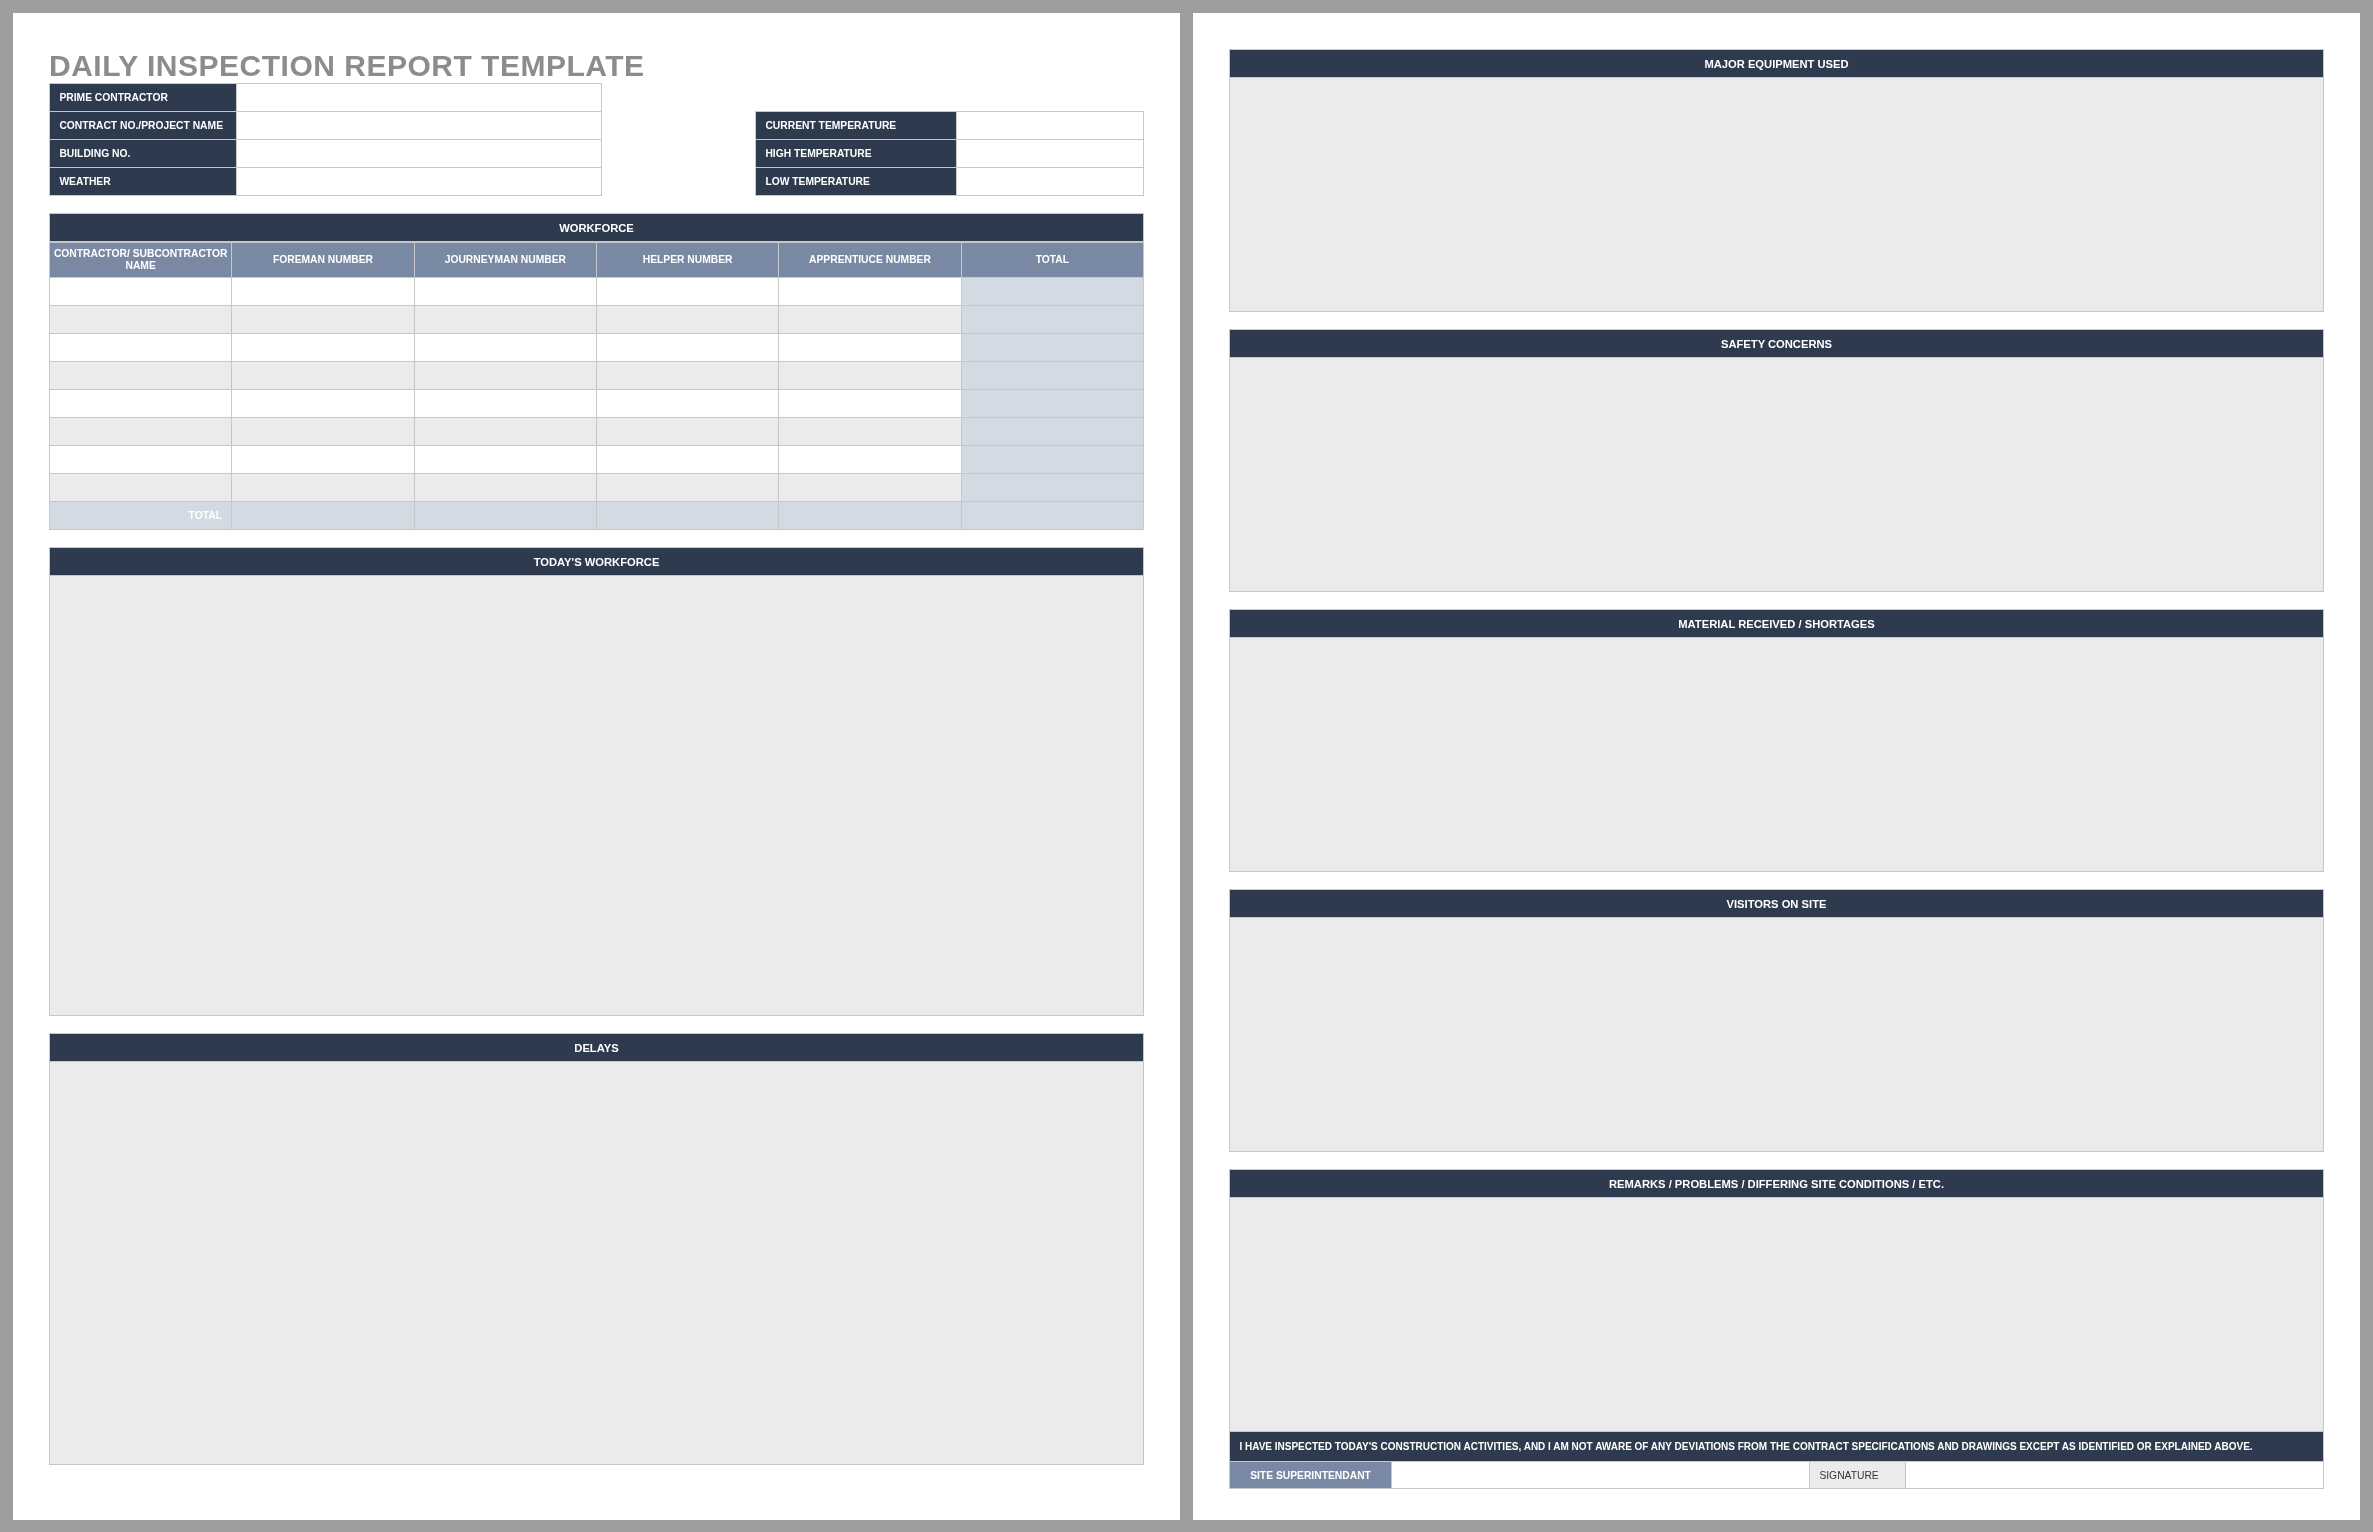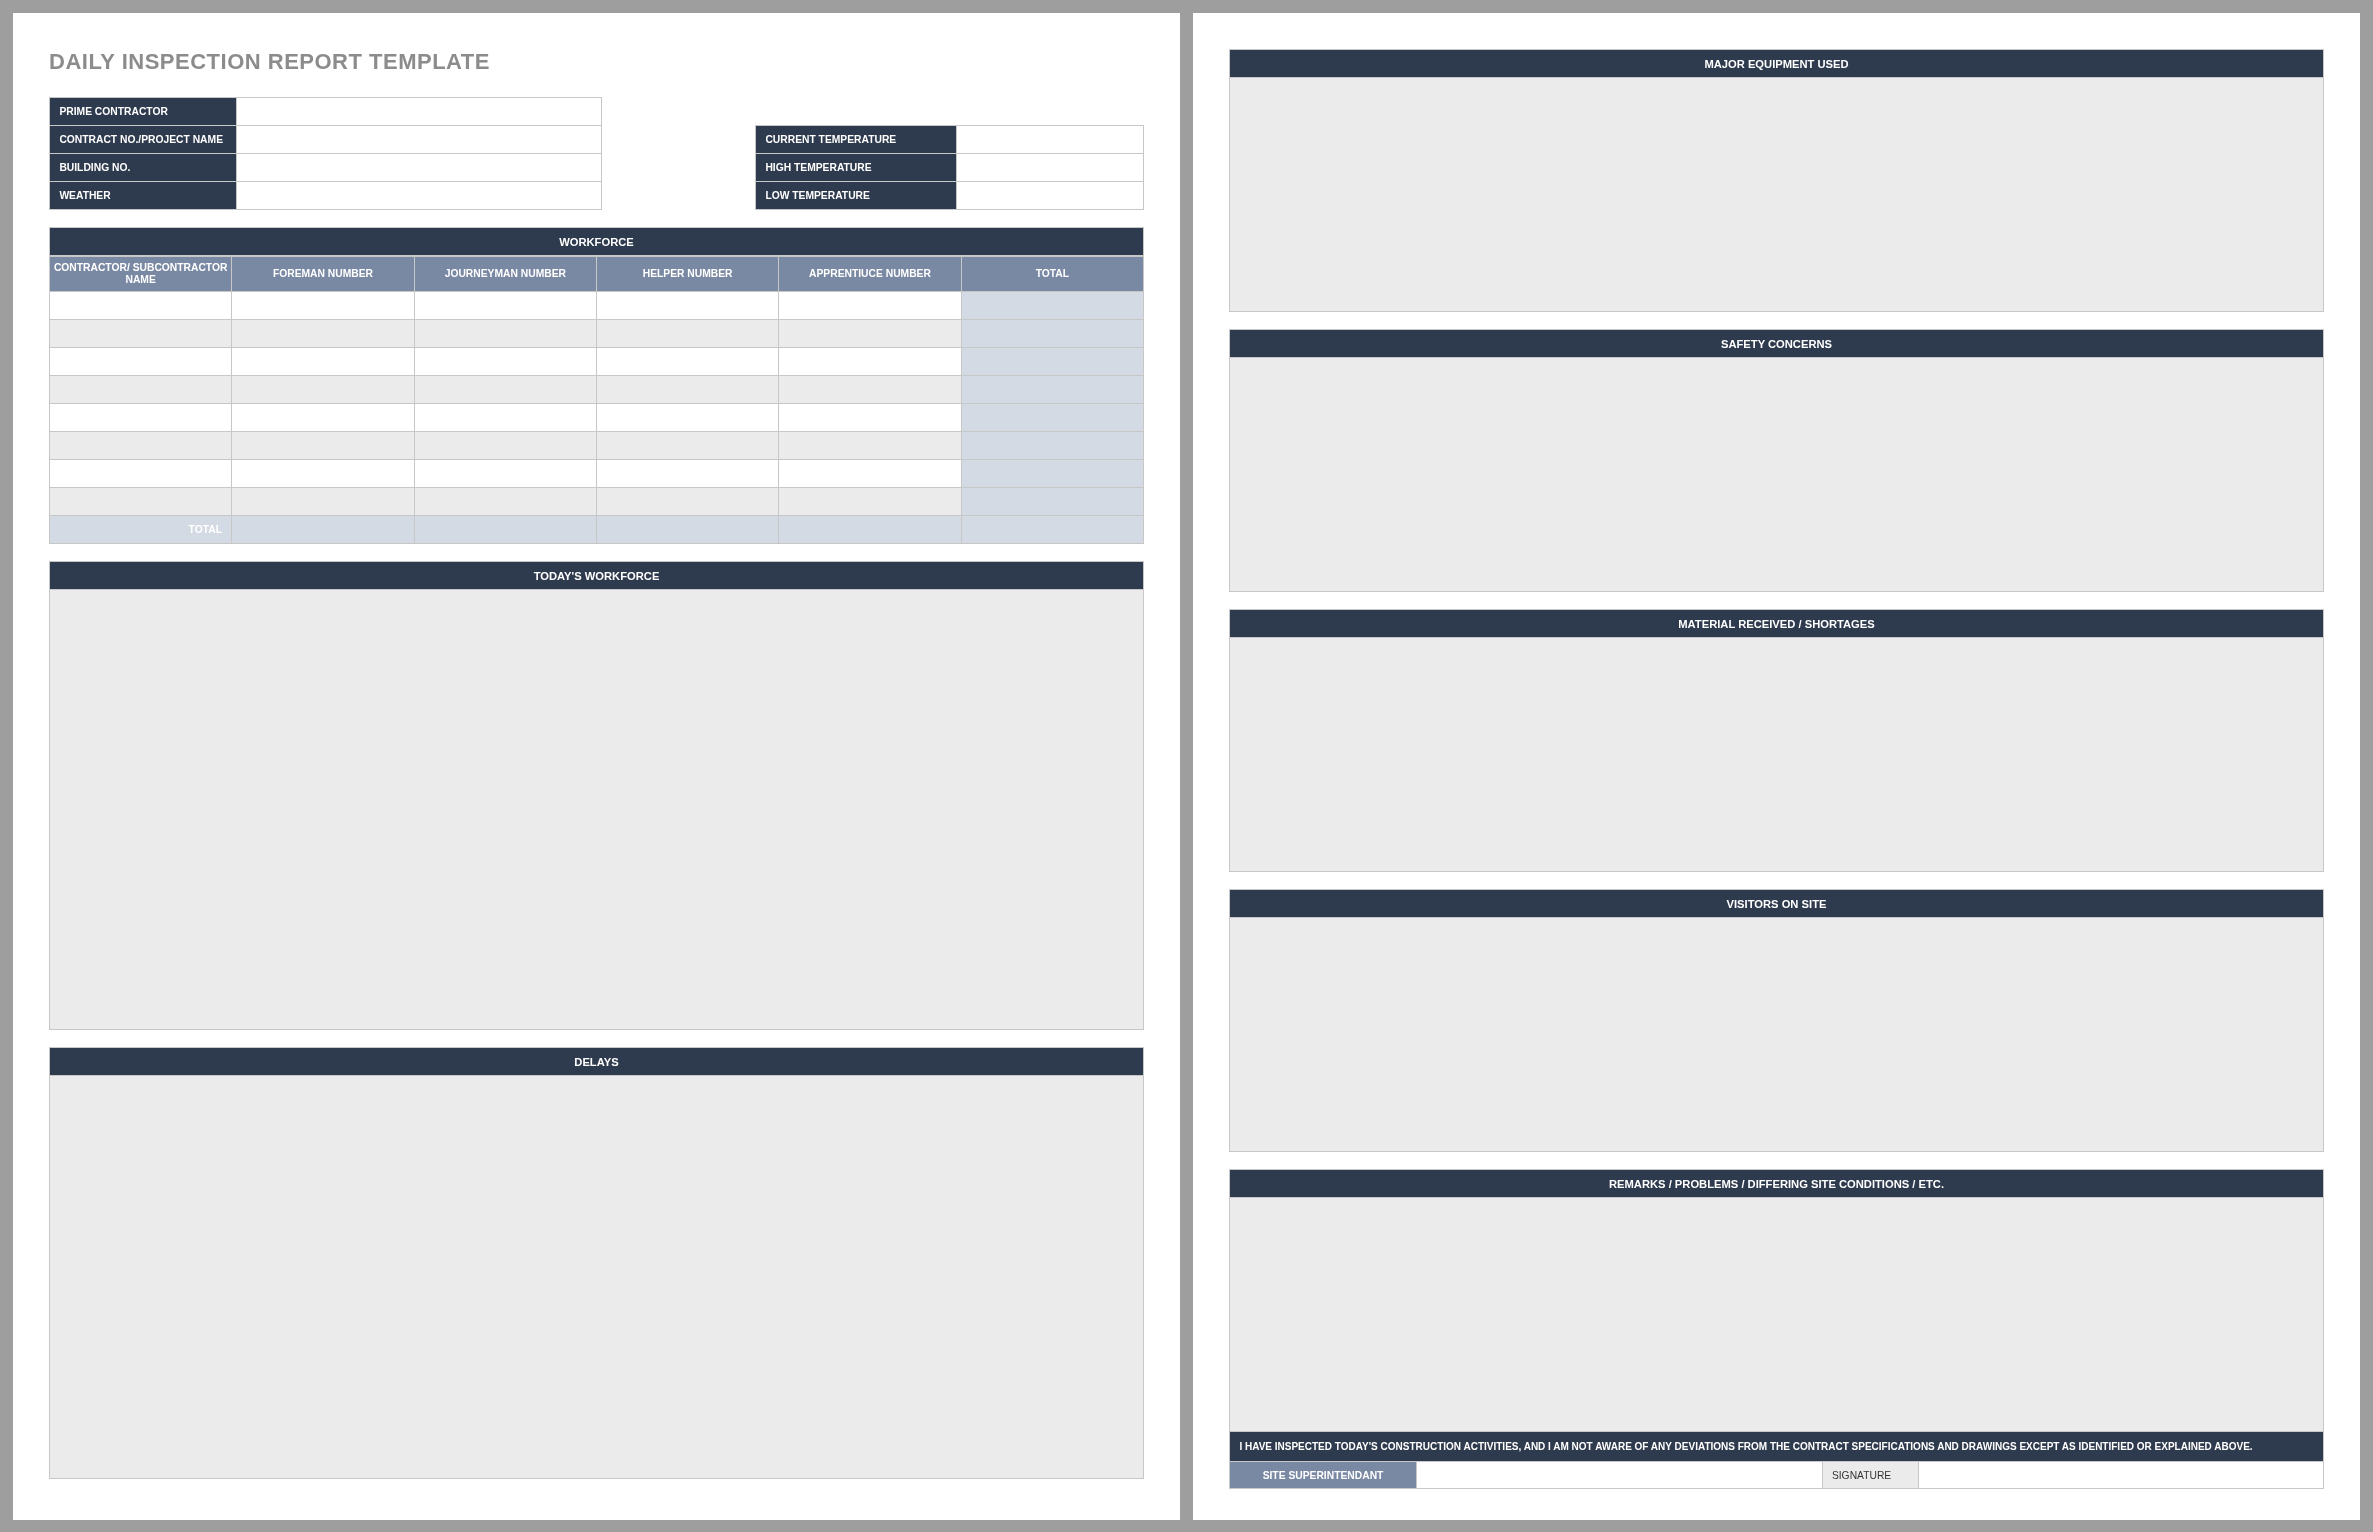--- a/index.html
+++ b/index.html
@@ -14,24 +14,24 @@
   .page {
     background: #fff;
     width: 1173px;
     height: 1507px;
     padding: 36px 36px;
     position: relative;
     overflow: hidden;
   }
   .title {
     color: #8c8c8c;
-    font-size: 22px;
+    font-size: 30px;
     font-weight: bold;
     letter-spacing: 0.5px;
-    margin-bottom: 22px;
+    margin-bottom: 0;
   }
   
   .hdr-row { display: flex; align-items: flex-start; gap: 0; margin-bottom: 17px; }
   .ftable { border-collapse: collapse; padding-left: 29px; }
   .ftable td.label {
     background: #2e3a4d;
     color: #fff;
     font-size: 10.3px;
     font-weight: bold;
     padding: 6.6px 9.4px;
@@ -98,21 +98,21 @@
   .wf tr.total-row td { background: #d4dae4; }
 
   
   .sig-row { display: flex; border: 0.9px solid #c7c7c7; border-top: none; }
   .sig-row > div { border-right: 0.9px solid #c7c7c7; padding: 7.5px 9.4px; font-size: 10.3px; }
   .sig-row > div:last-child { border-right: none; }
   .sig-label {
     background: #7a89a3;
     color: #fff;
     font-weight: bold;
-    width: 187px;
+    width: 162px;
     text-align: center;
   }
   .sig-val1 { flex: 1; background: #fff; }
   .sig-label2 { background: #ebebeb; color: #333; width: 96px; font-weight: normal; }
   .sig-val2 { flex: 1; background: #fff; }
 
   .cert-bar {
     background: #2e3a4d;
     color: #fff;
     font-size: 10px;

